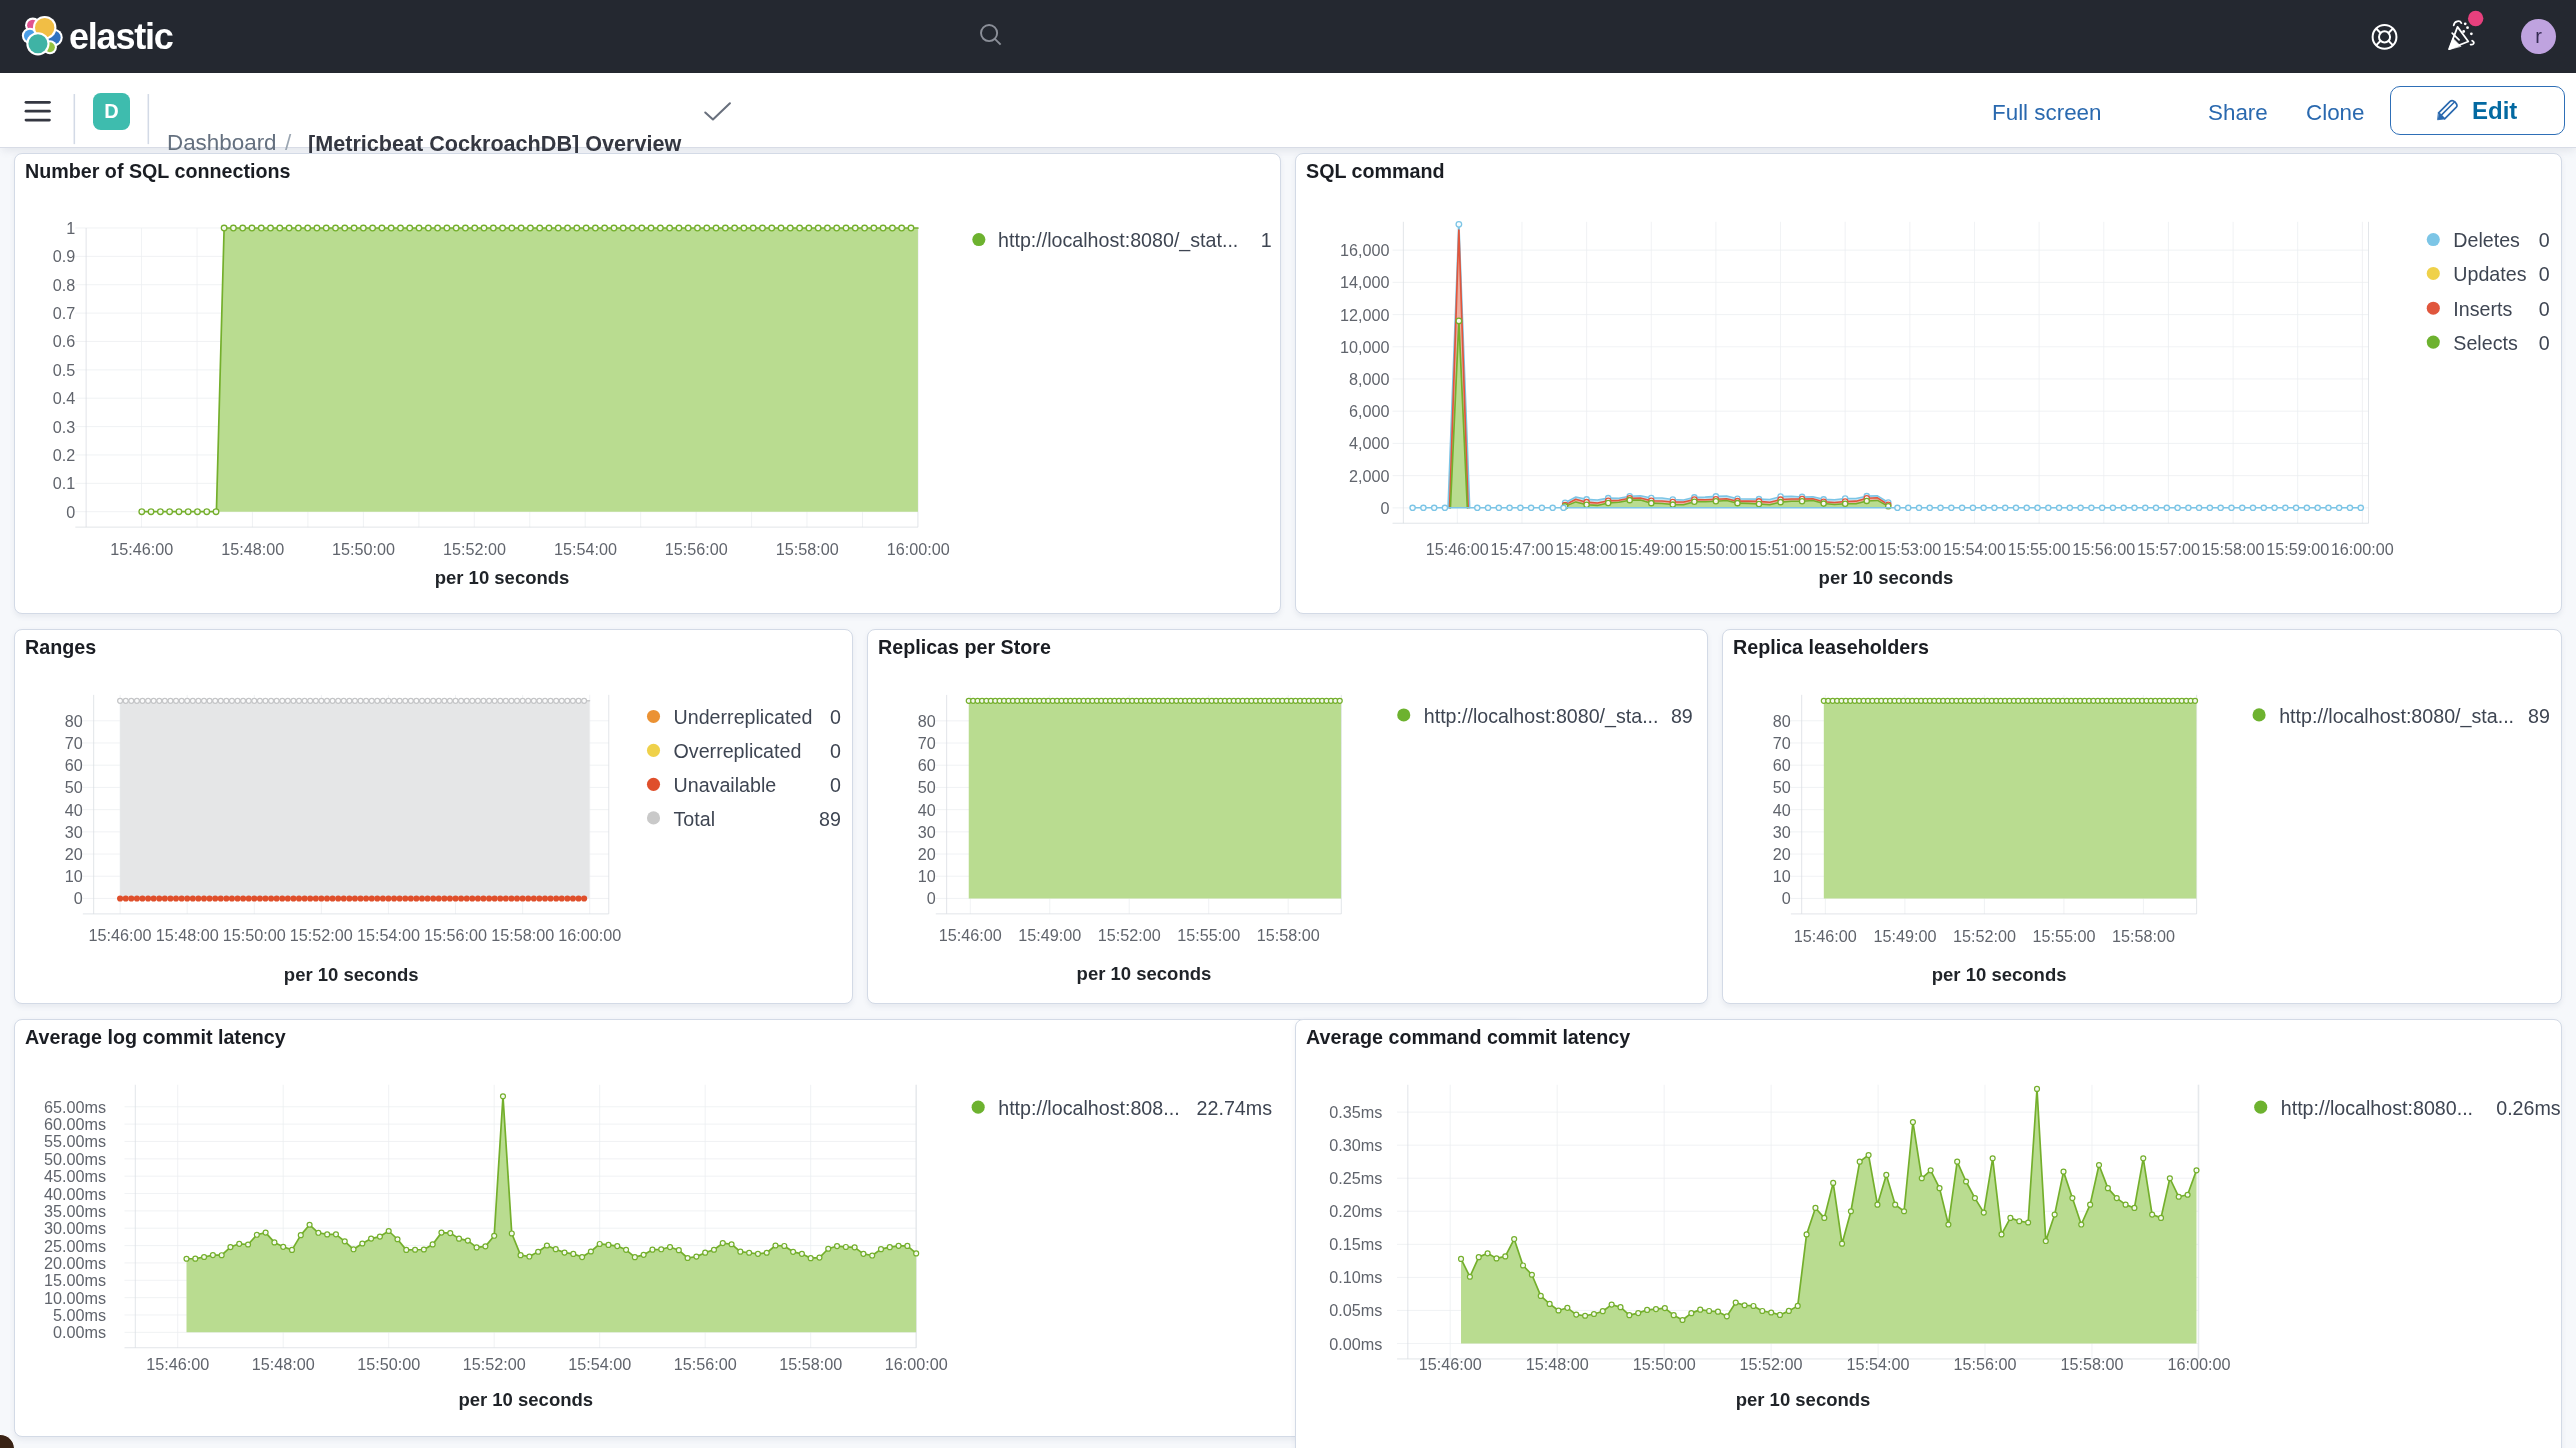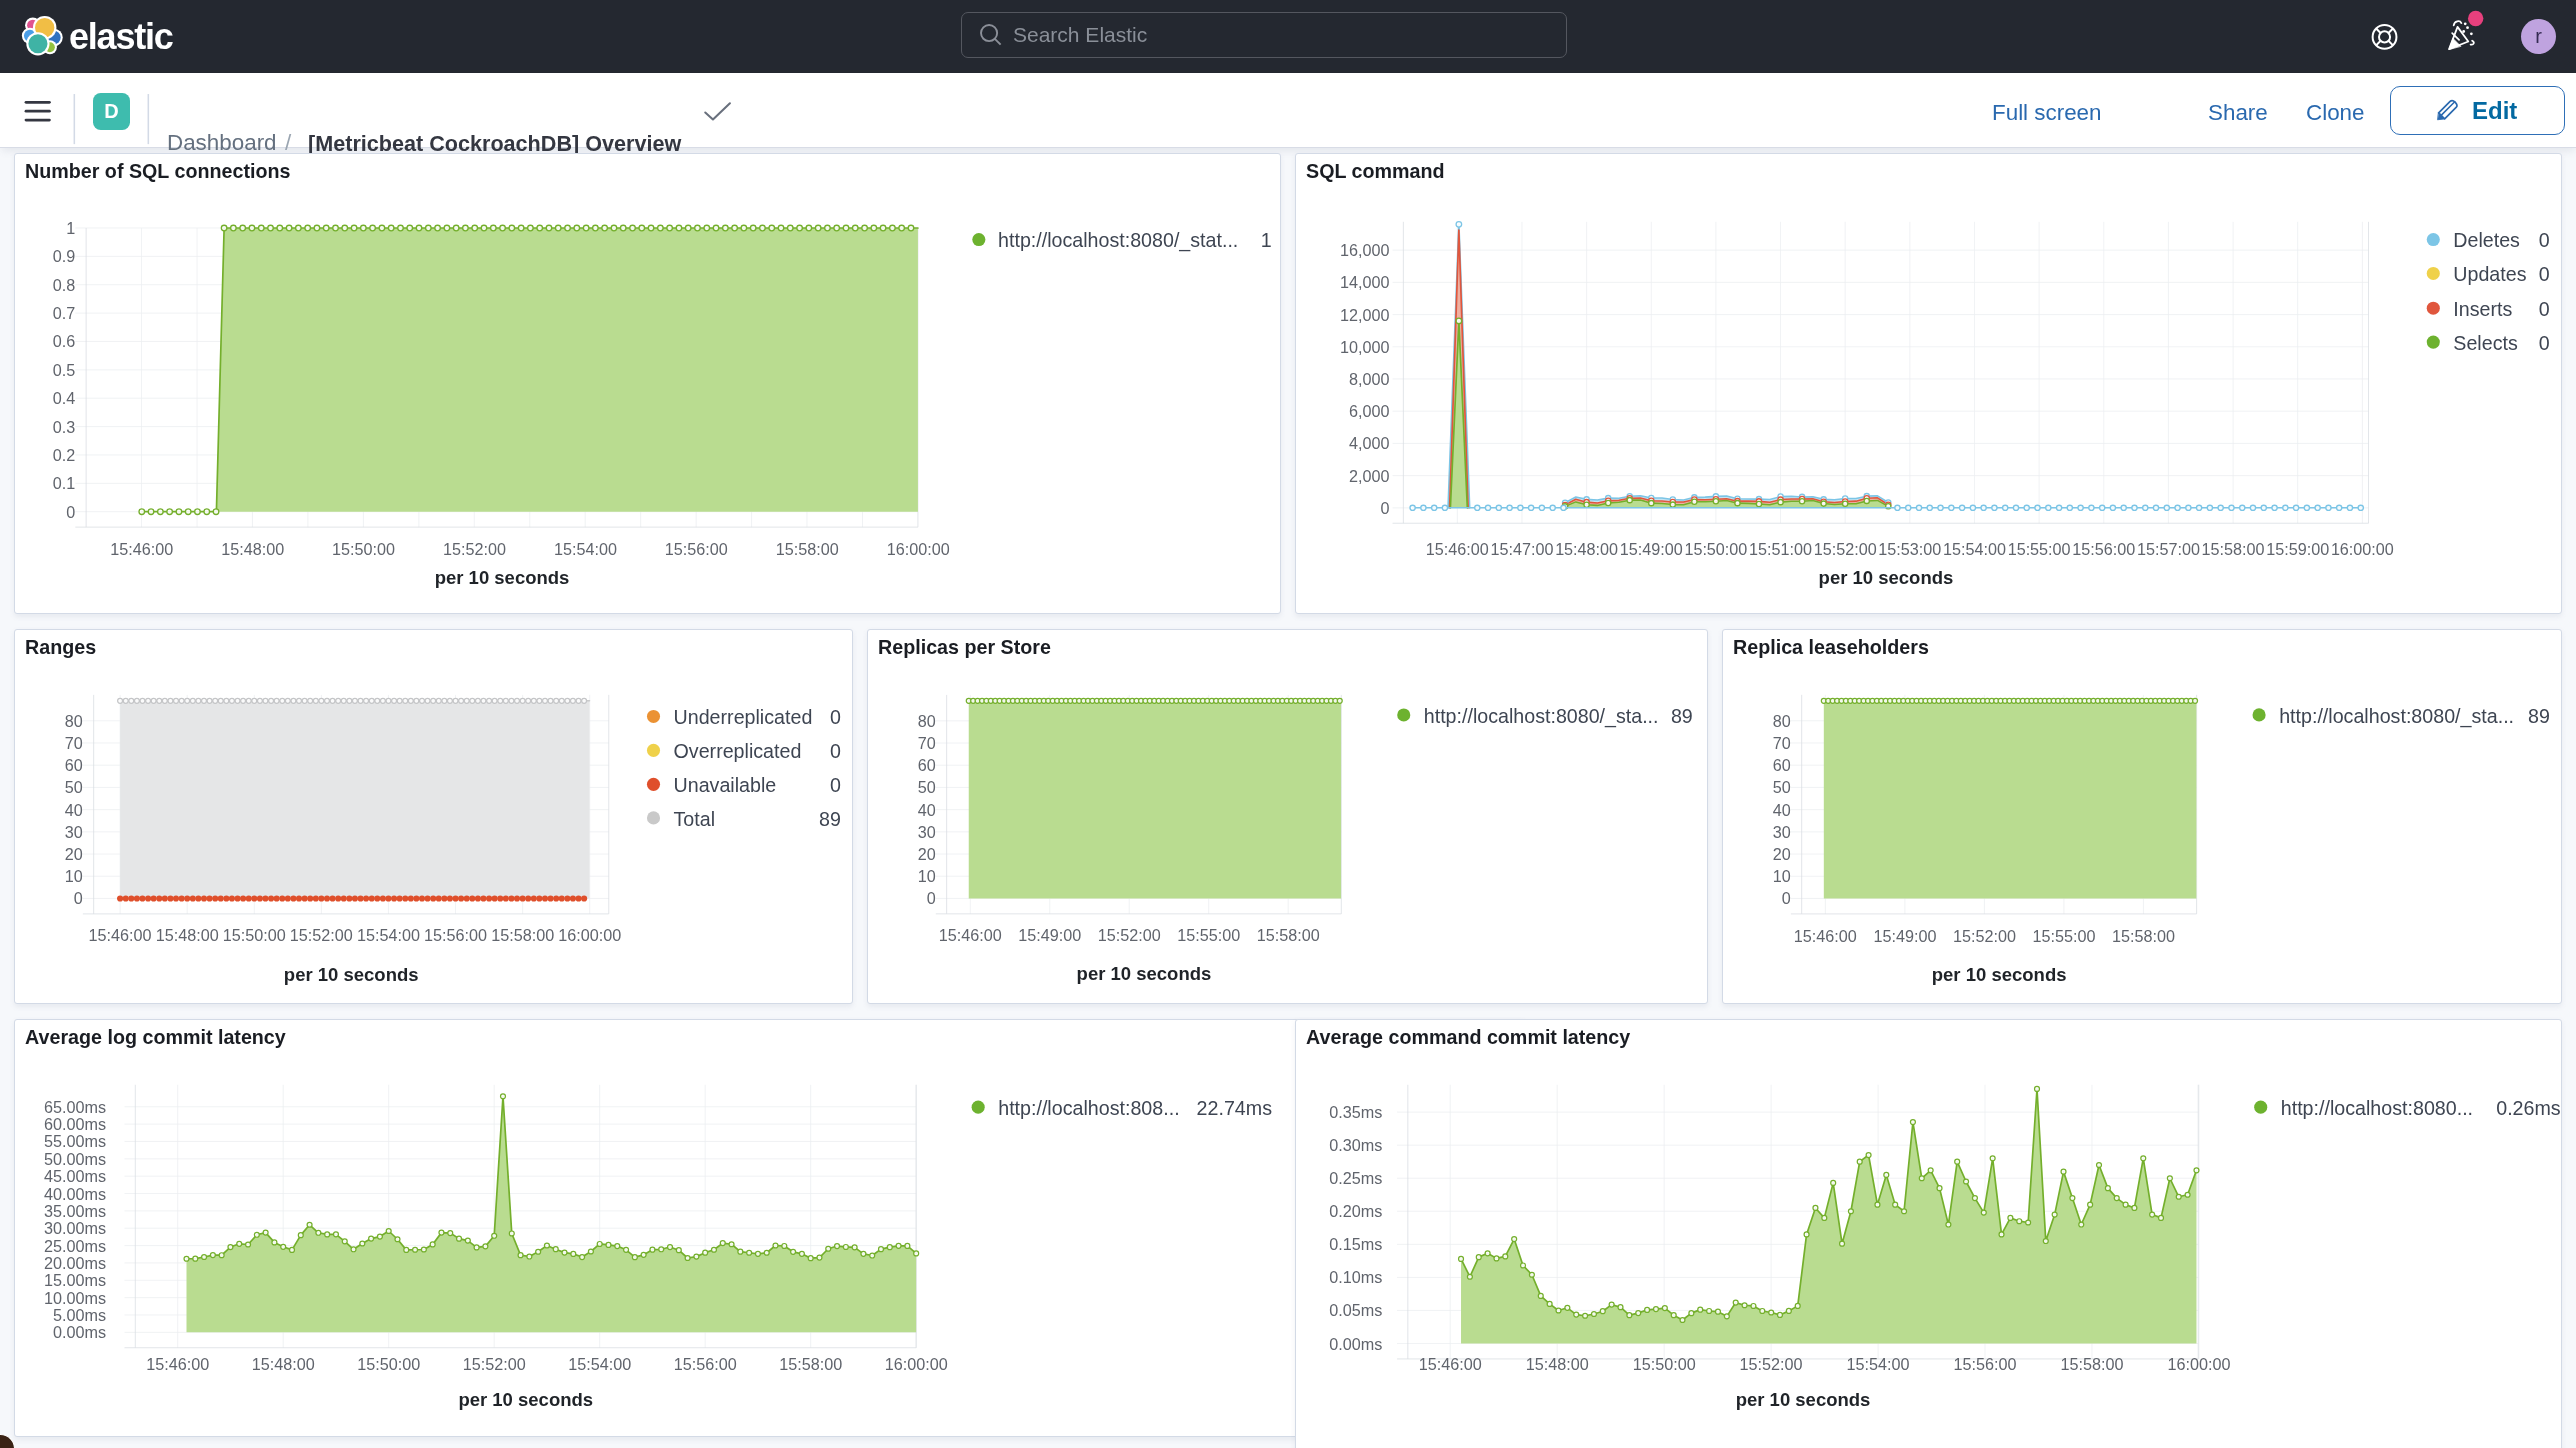--- a/index.html
+++ b/index.html
@@ -7,31 +7,28 @@
 #brand { position:absolute; left:69px; top:16px; color:#FFFFFF; font-size:36px; font-weight:bold; letter-spacing:-1.2px; }
 #search { position:absolute; left:961px; top:12.3px; width:606px; height:46px; border:1.5px solid #54575F; border-radius:7px; }
 #search span { position:absolute; left:51px; top:10px; font-size:21px; color:#8A8F98; }
 #avatar { position:absolute; left:2521px; top:19px; width:35px; height:35px; border-radius:50%; background:#BFA3DF; color:#352B52; font-size:20px; text-align:center; line-height:35px; }
 #nav { position:absolute; left:0; top:73px; width:2576px; height:75px; background:#FFFFFF; border-bottom:1.5px solid #D8DCE6; box-shadow:0 4.6px 7.7px -1.5px rgba(95,105,130,0.12); }
 .dbadge { position:absolute; left:93px; top:93px; width:37px; height:37px; border-radius:7.7px; background:#3EBCAE; color:#FFFFFF; font-weight:bold; font-size:20px; text-align:center; line-height:37px; }
 .crumb { position:absolute; top:99px; font-size:22.4px;margin-top:31px; }
 .navlink { position:absolute; top:100px; font-size:22.4px; color:#2A69AF; }
 #editbtn { position:absolute; left:2390px; top:86px; width:175px; height:49px; border:1.5px solid #2E6FB7; border-radius:10px; }
 #editbtn span { position:absolute; left:81px; top:10px; font-size:24px; color:#0369a1; font-weight:bold; }
-.panel { position:absolute; background:#FFFFFF; border:1.5px solid #D3DAE6; border-radius:3px; box-shadow:0 2.3px 5.4px rgba(110,120,145,0.10); }
+.panel { position:absolute; background:#FFFFFF; border:1.5px solid #D3DAE6; border-radius:8px; box-shadow:0 2.3px 5.4px rgba(110,120,145,0.10); }
 .ptitle { position:absolute; left:10px; top:6.2px; font-size:19.7px; font-weight:bold; color:#1A1D23; }
 #blcorner { position:absolute; left:0; top:1434px; width:14.7px; height:14.7px; background:#3A2315; border-top-right-radius:100%; border-top:1.9px solid #FFFFFF; border-right:1.9px solid #FFFFFF; box-sizing:border-box; }
 </style></head>
 <body>
 <div id="page">
 <div id="hdr"></div>
 <div id="brand">elastic</div>
-<div id="search">
-      <span>Search Elastic</span>
-    </div>
 <div id="avatar">r</div>
 <svg width="2576" height="73" style="position:absolute;left:0;top:0" viewBox="0 0 3340 95">
       <circle cx="36.5" cy="33.0" r="10.100000000000001" fill="#FFFFFF"></circle>
       <circle cx="36.5" cy="33.0" r="7.4" fill="#E0538F"></circle>
       <circle cx="32.8" cy="46.5" r="10.5" fill="#FFFFFF"></circle>
       <circle cx="32.8" cy="46.5" r="7.8" fill="#4A9EE8"></circle>
       <circle cx="64.0" cy="48.8" r="11.5" fill="#FFFFFF"></circle>
       <circle cx="64.0" cy="48.8" r="8.8" fill="#3072C0"></circle>
       <circle cx="52.0" cy="36.0" r="15.3" fill="#FFFFFF"></circle>
       <circle cx="52.0" cy="36.0" r="12.6" fill="#F1BE45"></circle>

